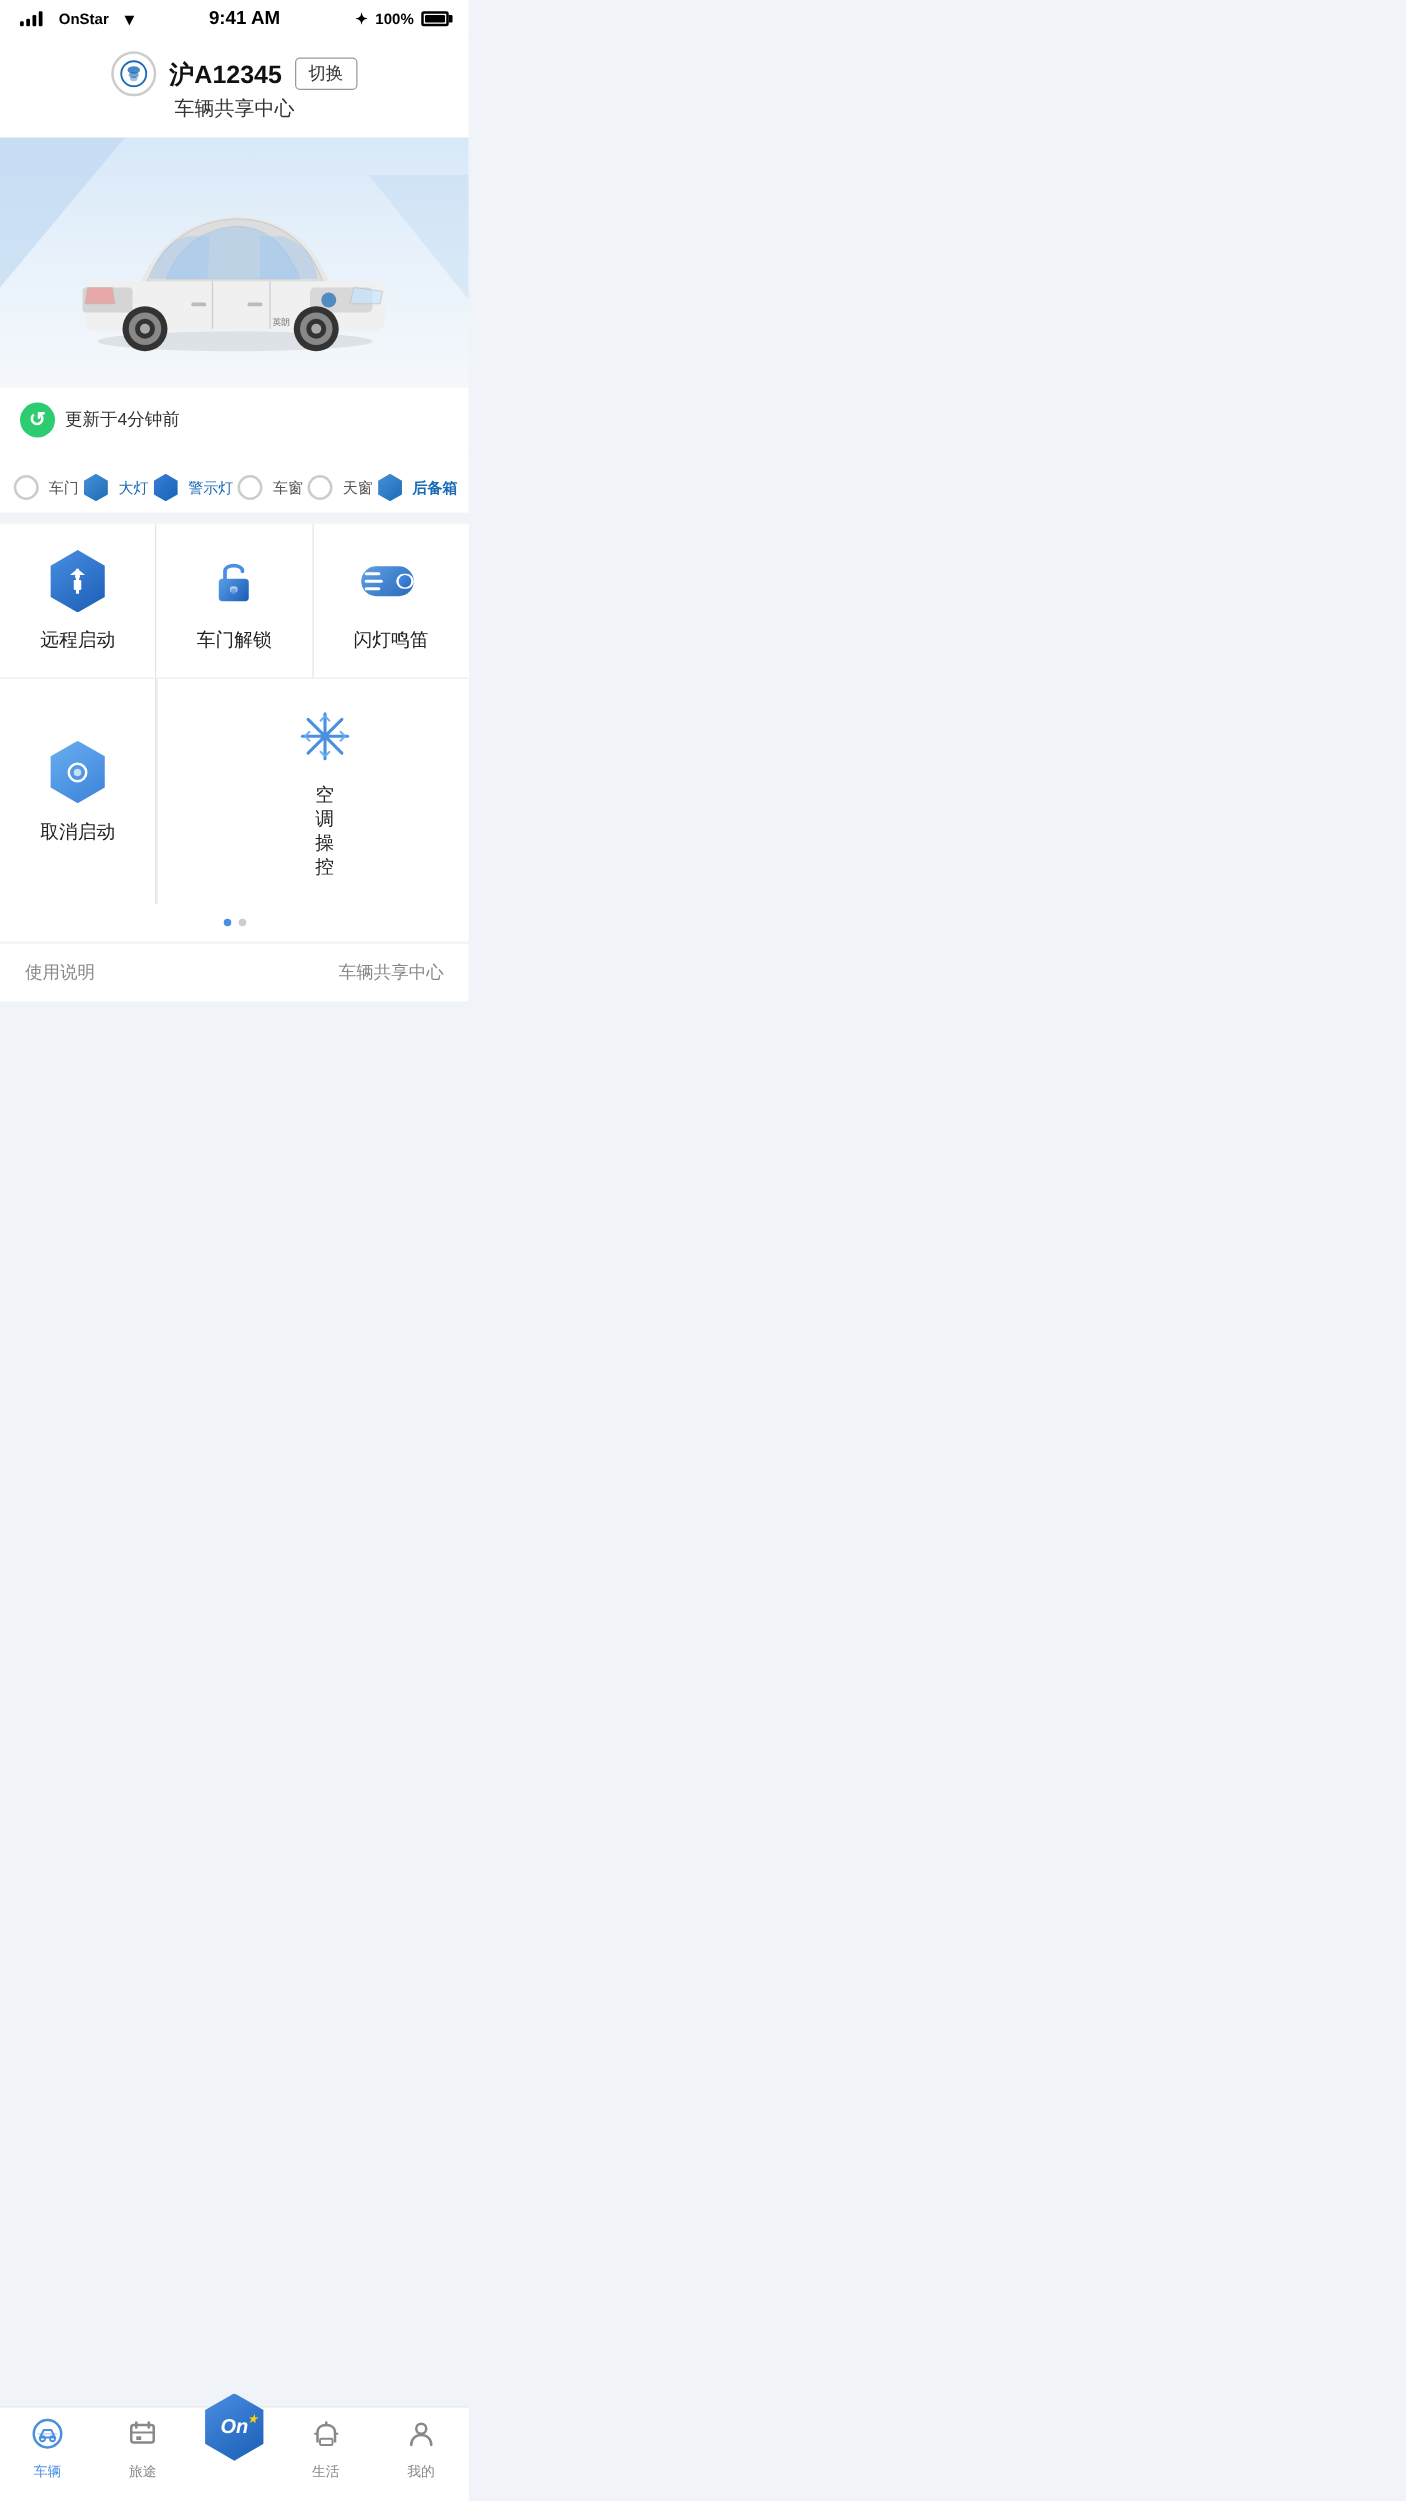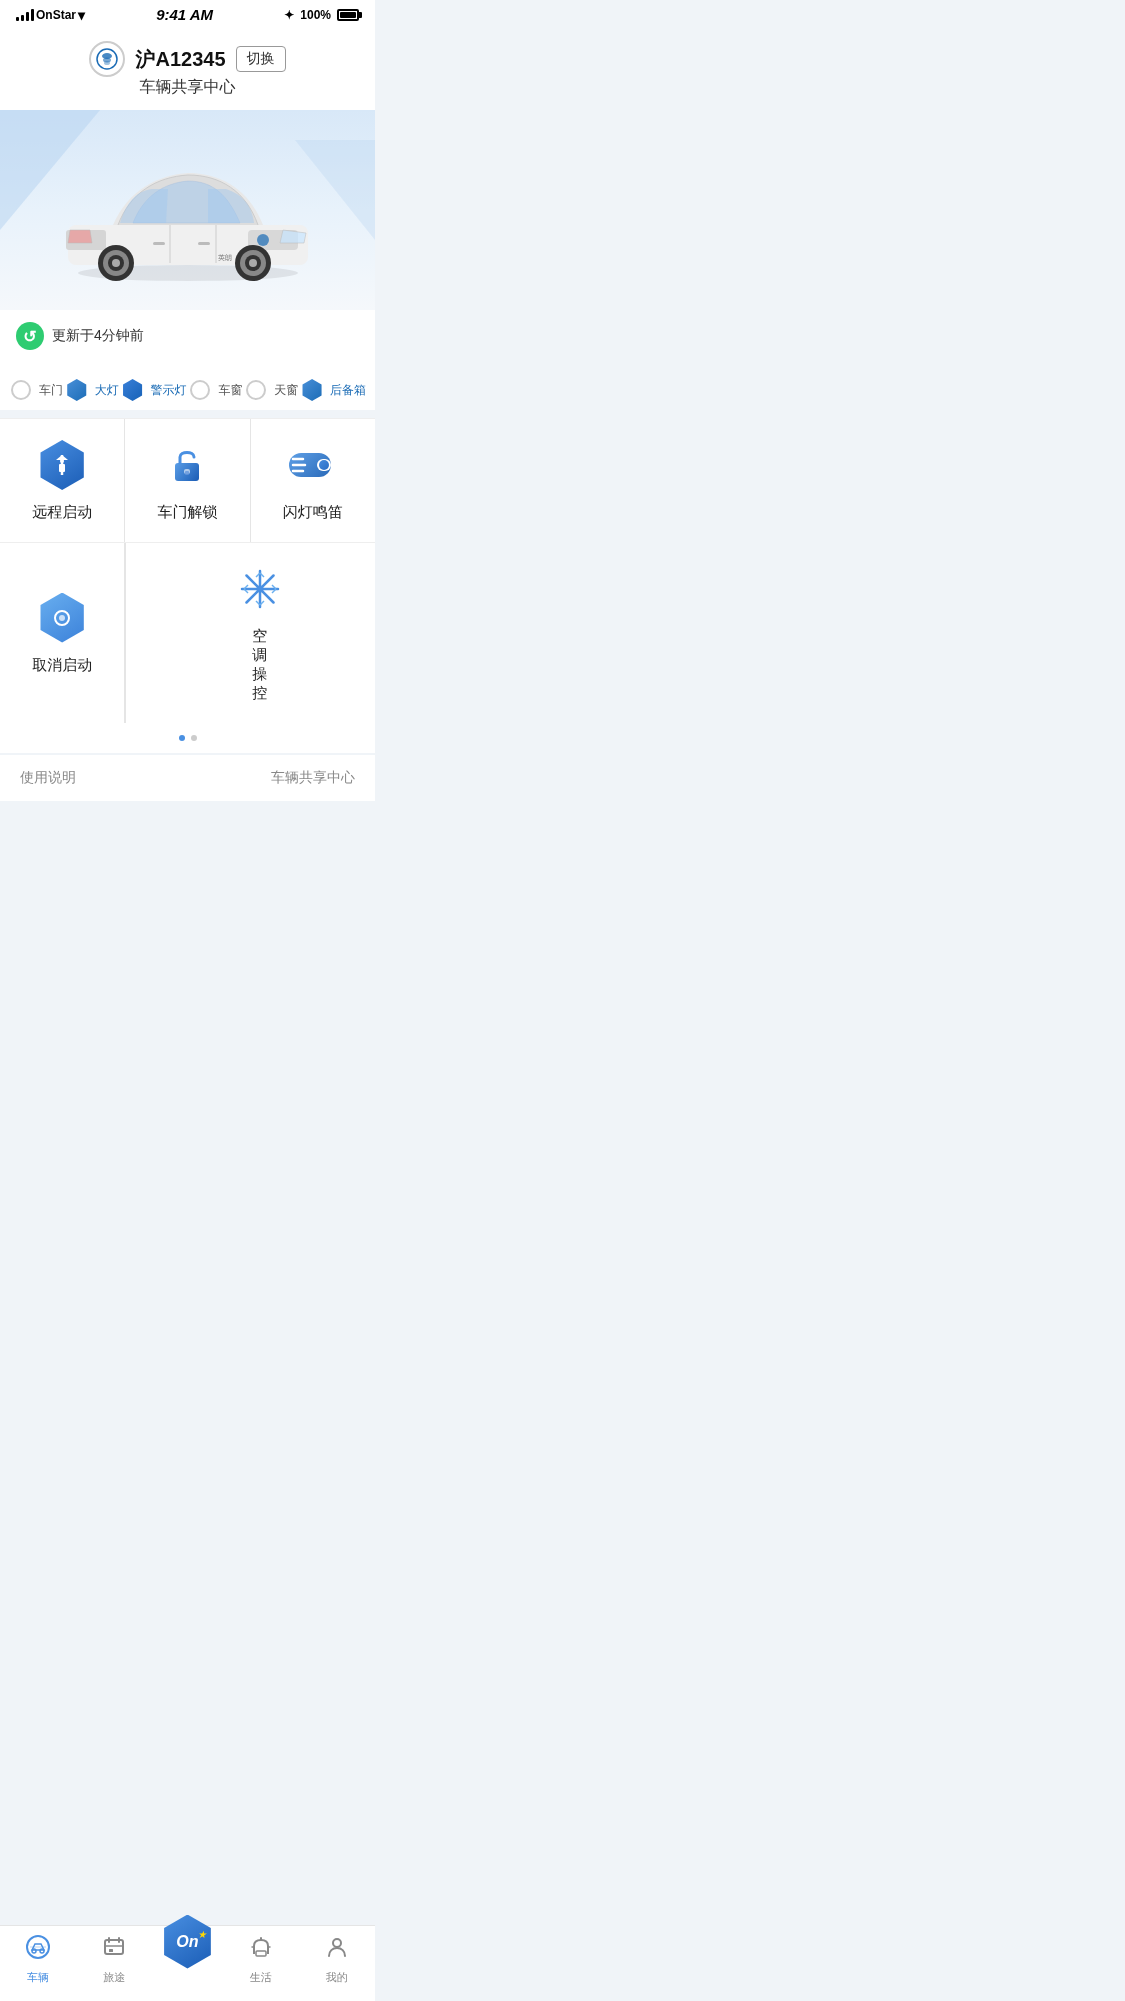--- a/index.html
+++ b/index.html
@@ -15,21 +15,21 @@
     
     .status-bar {
       display: flex;
       justify-content: space-between;
       align-items: center;
       padding: 6px 16px;
       background: white;
       font-size: 12px;
       font-weight: 600;
     }
-    .status-left { display: flex; align-items: center; gap: 2px; }
+    .status-left { display: flex; align-items: center; gap: 13px; }
     .status-right { display: flex; align-items: center; gap: 6px; }
     .signal-bars { display: flex; align-items: flex-end; gap: 2px; height: 12px; }
     .signal-bars span { width: 3px; background: #000; border-radius: 1px; }
     .signal-bars span:nth-child(1) { height: 4px; }
     .signal-bars span:nth-child(2) { height: 6px; }
     .signal-bars span:nth-child(3) { height: 9px; }
     .signal-bars span:nth-child(4) { height: 12px; }
     .wifi-icon { font-size: 14px; }
     .battery-container { display: flex; align-items: center; gap: 3px; }
     .battery-icon {
@@ -300,21 +300,21 @@
   <div class="status-left">
     <div class="signal-bars">
       <span></span>
         <span></span>
         <span></span>
         <span></span>
     </div>
     <span>OnStar</span>
     <span class="wifi-icon">▾</span>
   </div>
-  <div style="font-size:15px;font-weight:600;font-style:italic;">9:41 AM</div>
+  <div style="font-size:15px;font-weight:600;">9:41 AM</div>
   <div class="status-right">
     <span>✦</span>
     <span>100%</span>
     <div class="battery-container">
       <div class="battery-icon">
           <div class="battery-fill"></div>
         </div>
     </div>
   </div>
 </div>
@@ -424,21 +424,21 @@
     <div class="status-icon-container">
       <div class="icon-circle"></div>
     </div>
     <span class="status-label">天窗</span>
   </div>
 
   <div class="status-item">
     <div class="status-icon-container">
       <div class="icon-hex"></div>
     </div>
-    <span class="status-label" style="color:#1a6bb5;font-weight:400;text-align:right;">后备箱</span>
+    <span class="status-label" style="color:#1a6bb5;font-weight:700;text-align:right;">后备箱</span>
   </div>
 </div>
 
 <div class="controls-section">
   <div style="height:1px;background:#eee;"></div>
   <div class="controls-grid">
 
     <div class="control-item">
       <div class="control-icon">
         <div class="hex-icon">

